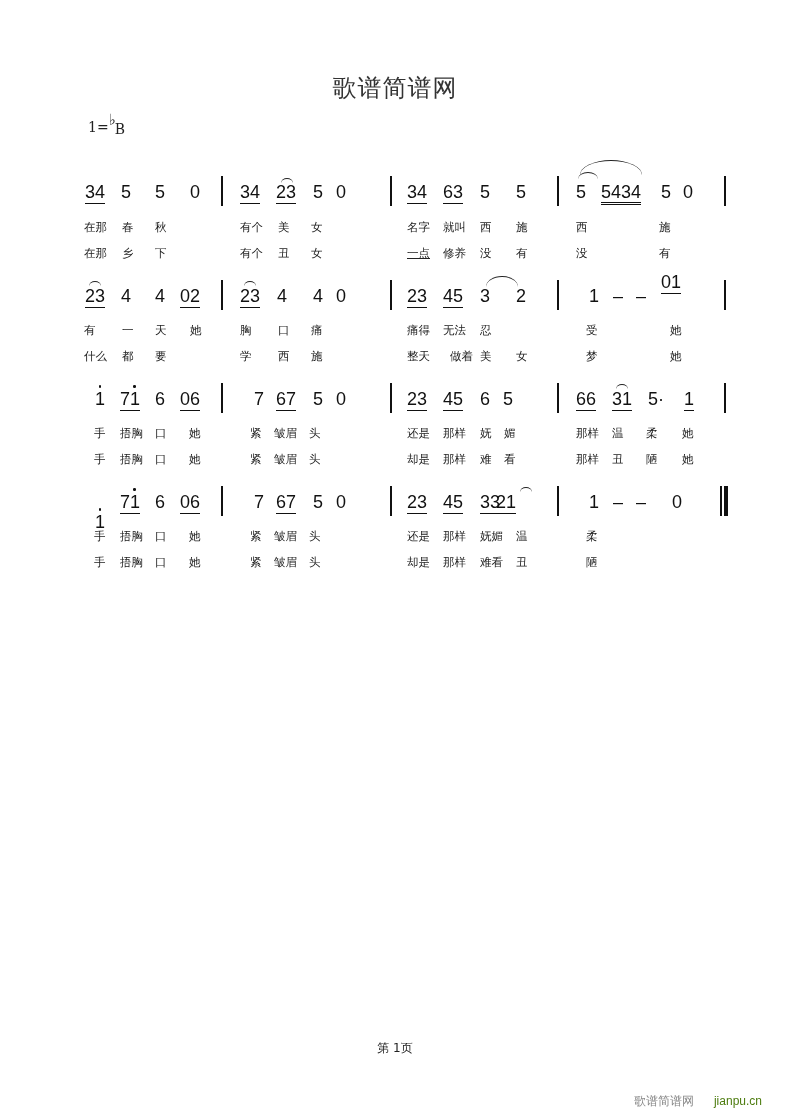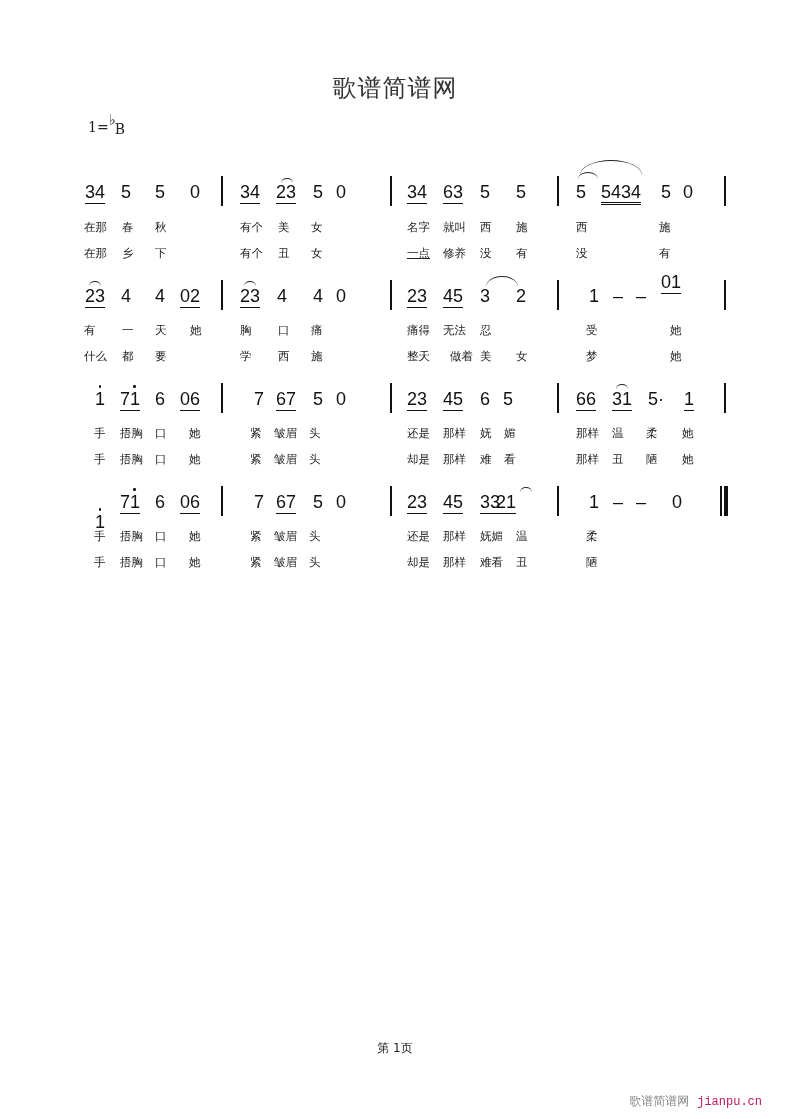--- a/index.html
+++ b/index.html
@@ -12,21 +12,21 @@
   .tok.u1{border-bottom:1.3px solid #111;padding-bottom:1px;}
   .tok.u2{border-bottom:3.5px double #111;padding-bottom:0px;}
   .dot-high{position:relative;}
   .dot-high::before{content:"";position:absolute;left:50%;top:-4px;width:2.5px;height:2.5px;margin-left:-1.3px;background:#111;border-radius:50%;}
   .bar{position:absolute;width:1.5px;background:#111;}
   .bar.final{width:3.5px;}
   .lyr{position:absolute;font-size:11.5px;line-height:14px;color:#222;white-space:nowrap;letter-spacing:0px;}
   .slur{position:absolute;border-top:1.2px solid #222;border-radius:50% 50% 0 0 / 100% 100% 0 0;height:8px;}
   .footer{position:absolute;top:1040px;left:0;width:790px;text-align:center;font-size:12px;color:#222;}
   .wm{position:absolute;right:28px;top:1093px;font-size:12px;color:#888;}
-  .wm .dom{color:#be185d;font-family:Liberation Mono, monospace;font-size:12px;margin-left:8px;}
+  .wm .dom{color:#4d7c0f;font-family:Liberation Sans, sans-serif;font-size:12px;margin-left:20px;}
 </style>
 </head>
 <body>
 
 <div class="title">歌谱简谱网</div>
 <div class="key"><span>1=</span><span class="flat">♭</span><span class="kb">B</span></div>
 
 <div>
 
   <span class="tok u1" style="left:85px;top:182px;">34</span>

